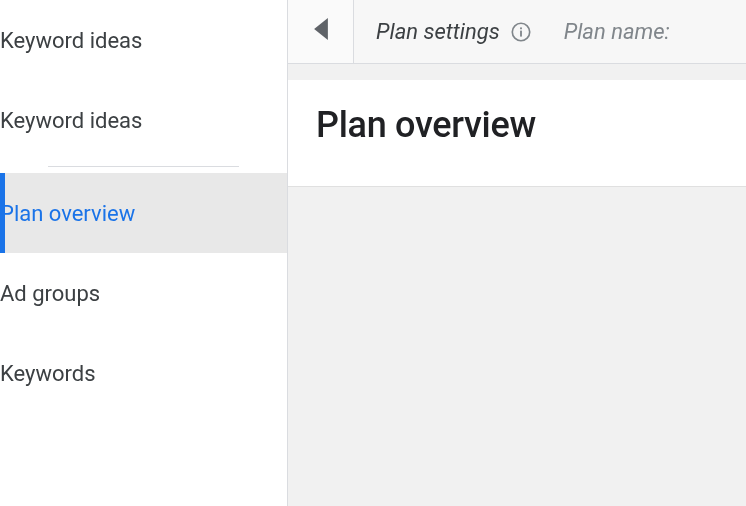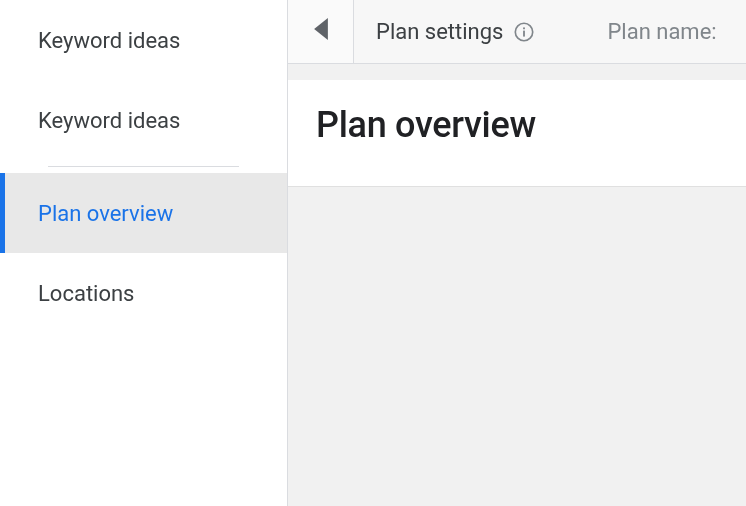--- a/index.html
+++ b/index.html
@@ -21,21 +21,20 @@
       top: 0;
       width: 288px;
       height: 100%;
       background: #fff;
       border-right: 1px solid #dadce0;
     }
     .sidebar-item {
       display: flex;
       align-items: center;
       height: 80px;
-      padding-left: 38px;
       font-size: 22px;
       color: #3c4043;
       cursor: pointer;
       position: relative;
     }
     .sidebar-item.active {
       background: #e8e8e8;
       color: #1a73e8;
     }
     .sidebar-item.active::before {
@@ -67,20 +66,21 @@
     .topbar {
       position: absolute;
       left: 0;
       top: 0;
       right: 0;
       height: 64px;
       background: #f7f7f7;
       border-bottom: 1px solid #dadce0;
       display: flex;
       align-items: center;
+      font-style: italic;
     }
     .collapse-handle {
       width: 66px;
       height: 64px;
       display: flex;
       align-items: center;
       justify-content: center;
       border-right: 1px solid #dadce0;
       border-bottom: 1px solid #dadce0;
       background: #fafafa;
@@ -106,21 +106,21 @@
       width: 22px;
       height: 22px;
     }
     .info-icon svg {
       width: 22px;
       height: 22px;
     }
     .topbar-plan-name-label {
       font-size: 22px;
       color: #80868b;
-      margin-left: 72px;
+      margin-left: 32px;
       white-space: nowrap;
     }
     .content-card {
       position: absolute;
       left: 0;
       top: 80px;
       right: 0;
       background: #fff;
       padding: 24px 28px 40px 28px;
       border-bottom: 1px solid #e0e0e0;
@@ -140,21 +140,24 @@
     <span>Keyword ideas</span>
   </div>
   <div class="sidebar-item">
     <span>Keyword ideas</span>
   </div>
   <hr class="sidebar-divider">
   <div class="sidebar-item active">
     <span>Plan overview</span>
   </div>
   <div class="sidebar-item">
-    <span>Locations</span>
+    <span>Ad groups</span>
+  </div>
+  <div class="sidebar-item">
+    <span>Keywords</span>
   </div>
 </nav>
 
 <div class="main">
   <div class="topbar">
     <div class="collapse-handle">
       <span>
         <svg viewBox="0 0 12 16">
             <path d="M11 0 L11 16 L1 8 Z" fill="#5f6368"></path>
           </svg>

